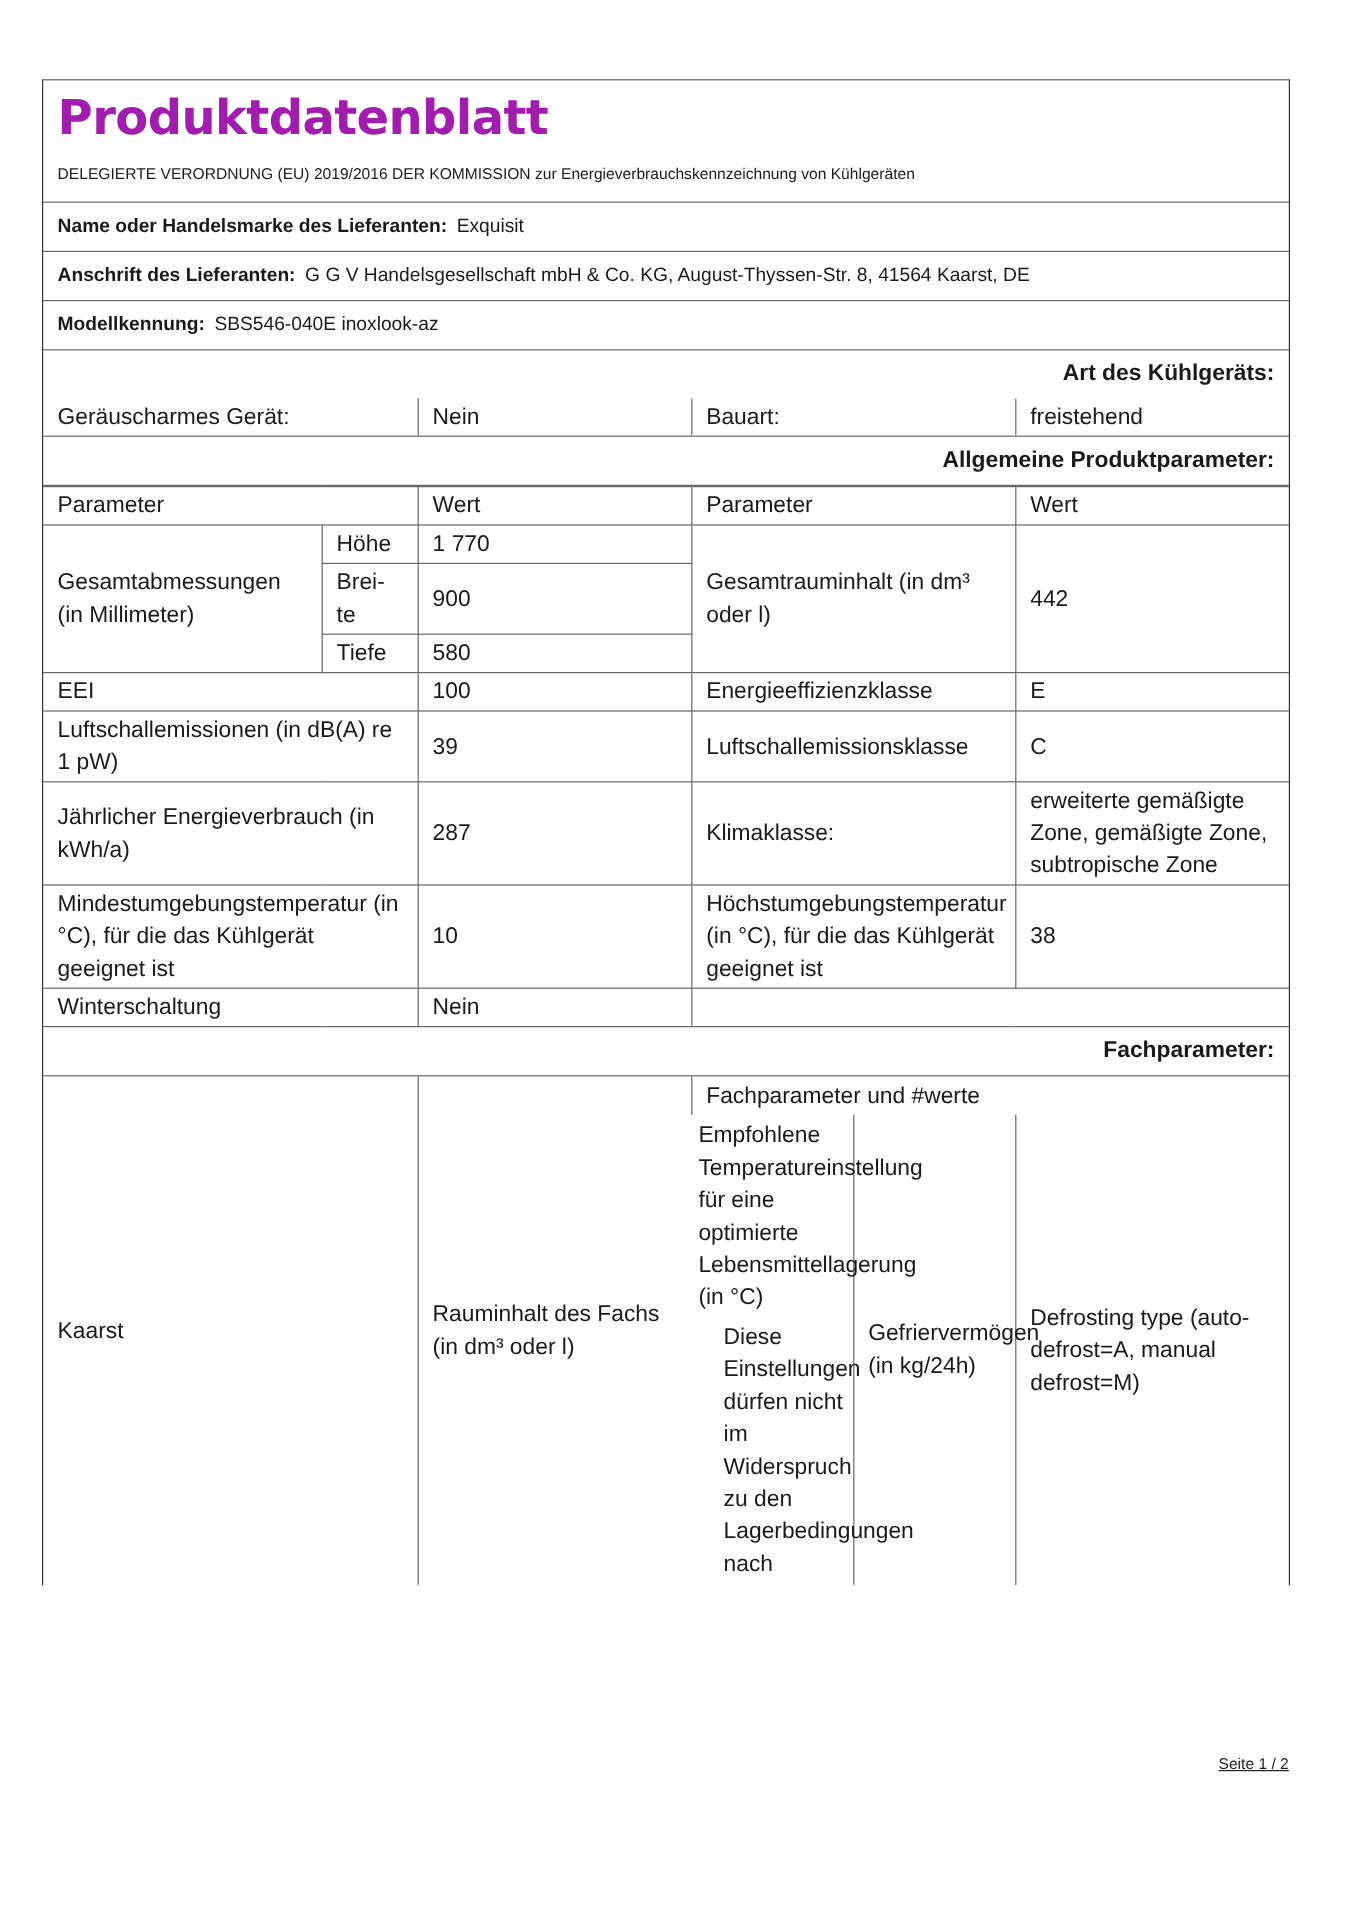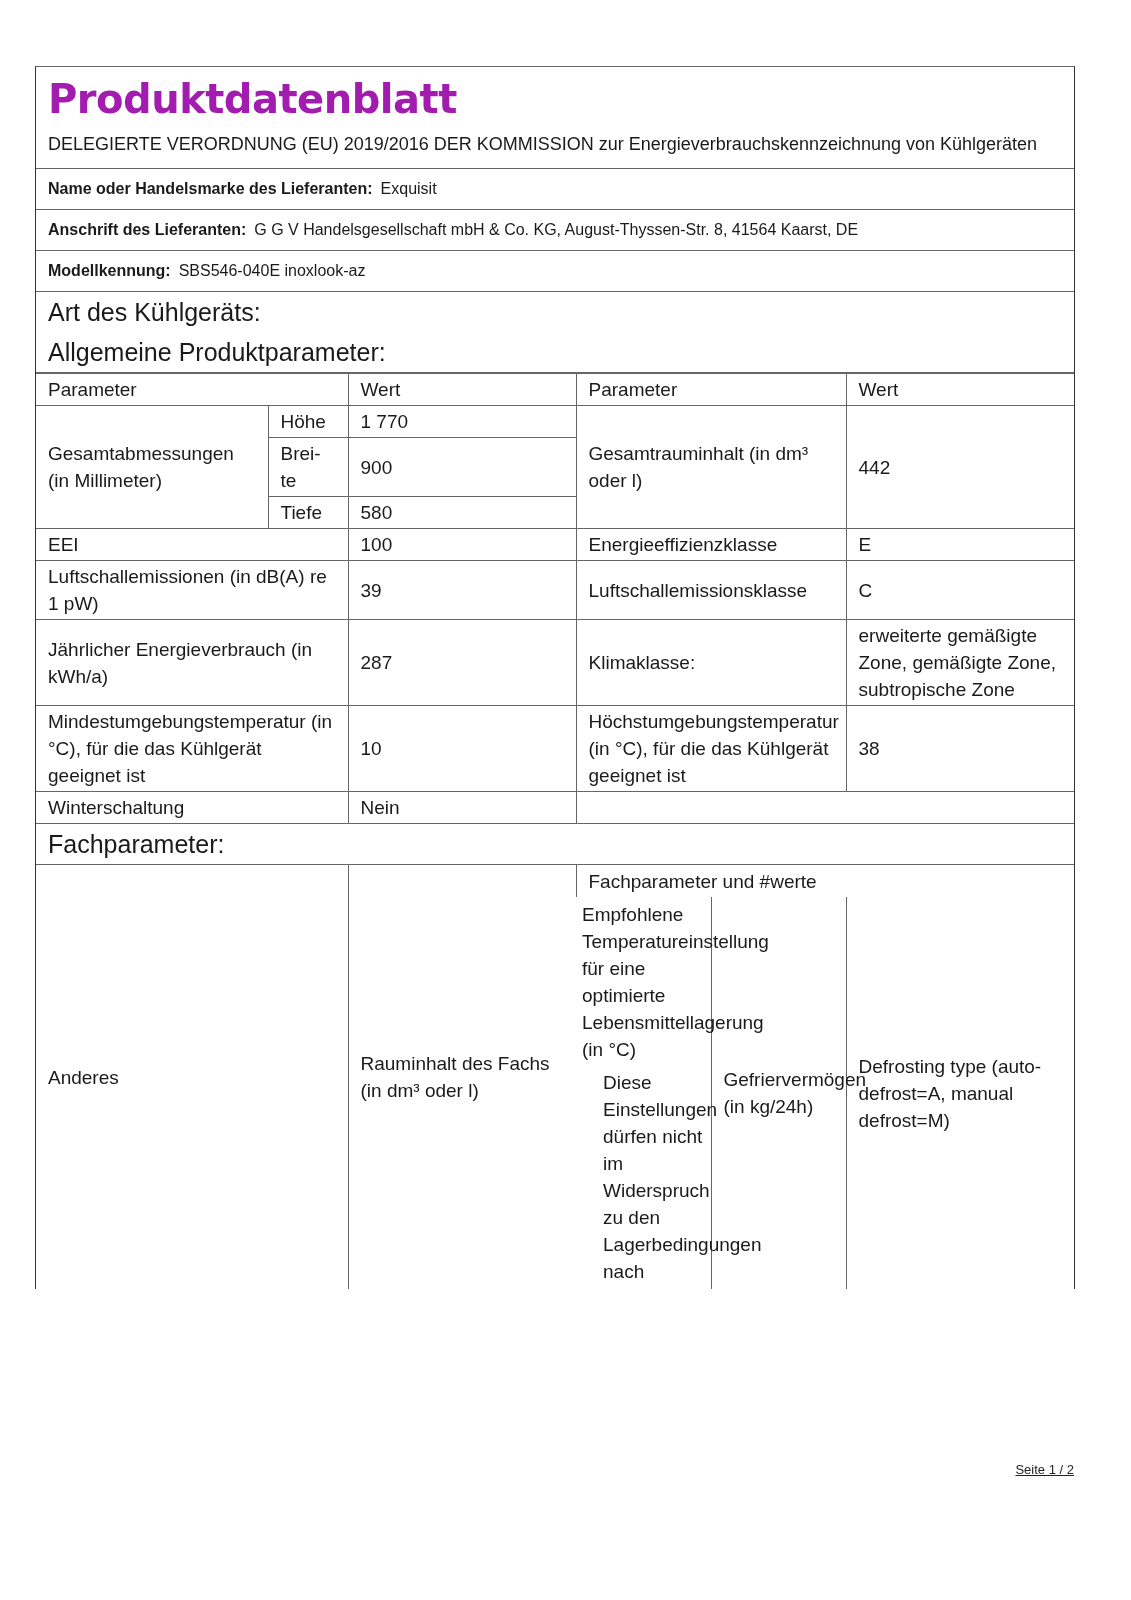--- a/index.html
+++ b/index.html
@@ -10,28 +10,28 @@
     }
     .sheet {
       position: absolute; left: 35px; top: 66px; width: 1038px;
       border-left: 1px solid #333; border-right: 1px solid #333; border-top: 1px solid #666;
     }
     .title-block { padding: 4px 12px 10px 12px; border-bottom: 1px solid #666; }
     .title {
       font-family: "DejaVu Sans", sans-serif; font-weight: bold;
       font-size: 40px; color: #a21caf; letter-spacing: -0.5px; line-height: 56px;
     }
-    .subtitle { font-size: 18px; line-height: 27px; margin-top: 4px; }
+    .subtitle { font-size: 13px; line-height: 27px; margin-top: 4px; }
     .info-row {
       height: 40px; line-height: 40px; padding: 0 12px; font-size: 16px;
       border-bottom: 1px solid #666;
     }
     .info-row .lbl { font-weight: bold; margin-right: 8px; }
     .section-head {
-      font-weight: normal; font-size: 25px; padding: 0 12px; height: 40px; line-height: 40px;
+      font-weight: bold; font-size: 19px; padding: 0 12px; height: 40px; line-height: 40px; text-align: right;
     }
     table { border-collapse: collapse; width: 1038px; table-layout: fixed; font-size: 19px; }
     td { padding: 2px 12px; vertical-align: middle; line-height: 27px; }
     .grid td { border: 1px solid #666; }
     .grid tr td:first-child { border-left: none; }
     .grid tr td:last-child { border-right: none; }
     .type-table td { border-bottom: 1px solid #666; border-left: 1px solid #666; height: 27px; }
     .type-table td:first-child { border-left: none; }
     .center { text-align: left; }
     .compart-head td { border-left: 1px solid #666; }
@@ -62,20 +62,26 @@
 
   <div class="section-head">Art des Kühlgeräts:</div>
   <table class="type-table">
     <colgroup>
         <col style="width:312px">
         <col style="width:228px">
         <col style="width:270px">
         <col style="width:228px">
       </colgroup>
     <tbody>
+        <tr>
+      <td>Geräuscharmes Gerät:</td>
+      <td>Nein</td>
+      <td>Bauart:</td>
+      <td>freistehend</td>
+    </tr>
   </tbody>
     </table>
 
   <div class="section-head" style="border-bottom:1px solid #666;">Allgemeine Produktparameter:</div>
   <table class="grid">
     <colgroup>
         <col style="width:232px">
         <col style="width:80px">
         <col style="width:228px">
         <col style="width:270px">
@@ -139,21 +145,21 @@
   <table class="compart-head">
     <colgroup>
         <col style="width:312px">
         <col style="width:228px">
         <col style="width:135px">
         <col style="width:135px">
         <col style="width:228px">
       </colgroup>
     <tbody>
         <tr>
-      <td rowspan="2" class="center">Anderes</td>
+      <td rowspan="2" class="center">Kaarst</td>
       <td rowspan="2" class="center">Rauminhalt des Fachs (in dm³ oder l)</td>
       <td colspan="3" class="center" style="height:28px;">Fachparameter und #werte</td>
     </tr>
     <tr>
       <td class="center" style="padding:4px 6px;">
         <div>Empfohlene Temperatureinstellung für eine optimierte Lebensmittellagerung (in °C)</div>
         <div style="margin-top:6px;margin-left:21px;">Diese Einstellungen dürfen nicht im Widerspruch zu den Lagerbedingungen nach</div>
       </td>
       <td class="center">Gefriervermögen (in kg/24h)</td>
       <td class="center">Defrosting type (auto-defrost=A, manual defrost=M)</td>

